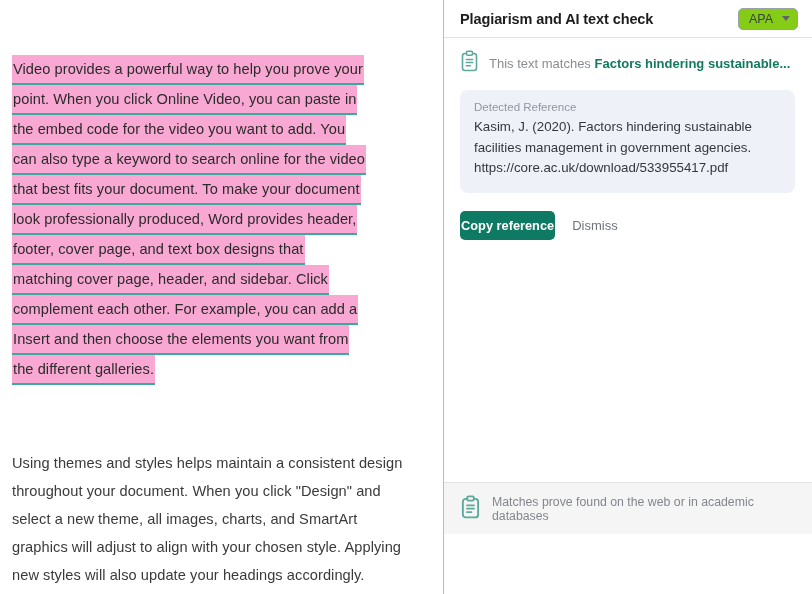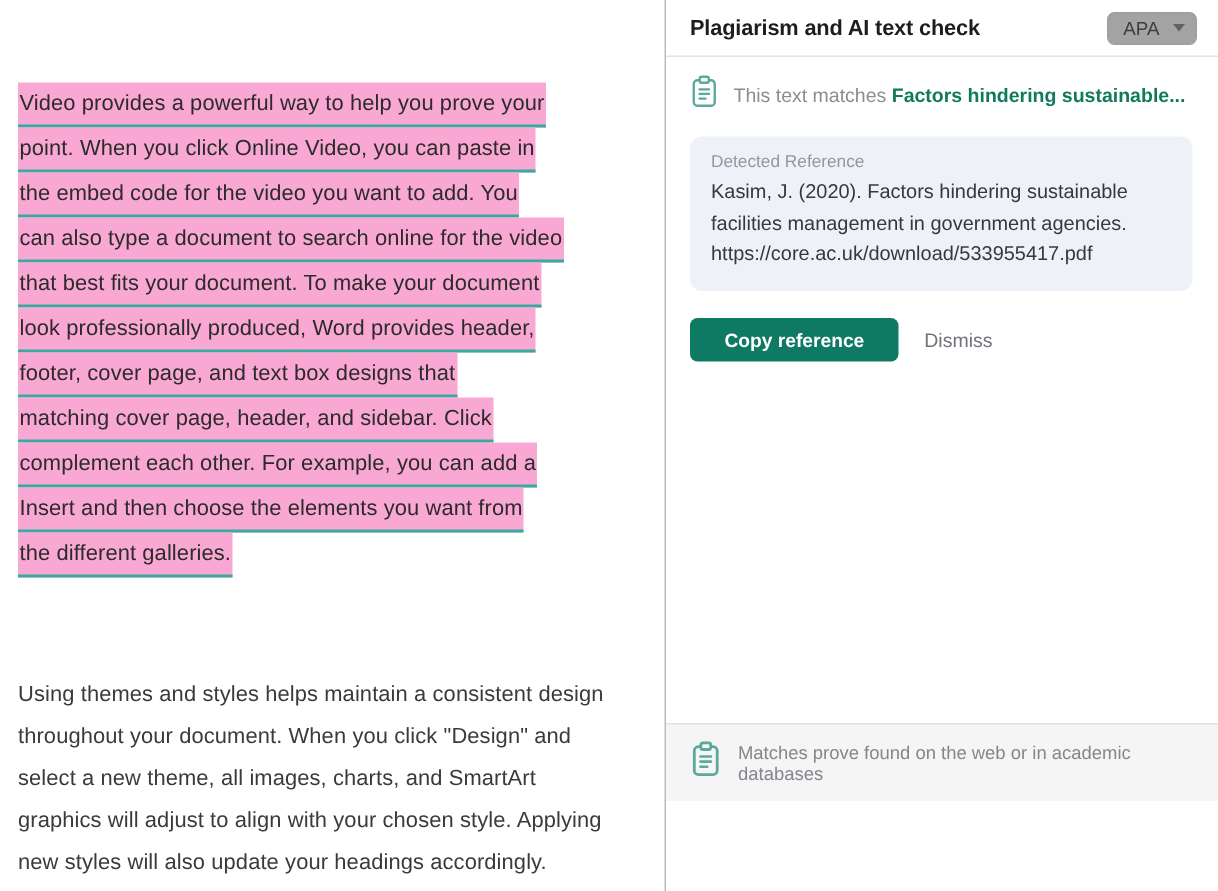--- a/index.html
+++ b/index.html
@@ -66,21 +66,21 @@
     color: #1d1d1f;
     letter-spacing: -.1px;
   }
   .style-select {
     display: flex;
     align-items: center;
     gap: 9px;
     border: 1px solid #9aa0a6;
     border-radius: 5px;
     padding: 3px 7px 3px 10px;
-    background: #a3a3a3;
+    background: #84cc16;
     cursor: pointer;
   }
   .style-select-label { font-size: 12.5px; color: #3c4043; }
   .caret {
     width: 0; height: 0;
     border-left: 4px solid transparent;
     border-right: 4px solid transparent;
     border-top: 5px solid #5f6368;
   }
 
@@ -126,21 +126,21 @@
     gap: 8px;
     padding: 18px 16px 0 16px;
   }
   .btn-primary {
     background: #0f7a63;
     color: #ffffff;
     font-size: 12.8px;
     font-weight: bold;
     border: none;
     border-radius: 5px;
-    padding: 7px 23px;
+    padding: 7px 1px;
     cursor: pointer;
     font-family: "Liberation Sans", sans-serif;
   }
   .btn-ghost {
     background: transparent;
     color: #6f737a;
     font-size: 13px;
     border: none;
     padding: 7px 9px;
     cursor: pointer;
@@ -173,21 +173,21 @@
 <body>
 
 <div class="app">
 
   <div class="doc-pane">
 
     <div class="doc-para">
       <span class="hl-line">Video provides a powerful way to help you prove your</span>
       <span class="hl-line">point. When you click Online Video, you can paste in</span>
       <span class="hl-line">the embed code for the video you want to add. You</span>
-      <span class="hl-line">can also type a document to search online for the video</span>
+      <span class="hl-line">can also type a keyword to search online for the video</span>
       <span class="hl-line">that best fits your document. To make your document</span>
       <span class="hl-line">look professionally produced, Word provides header,</span>
       <span class="hl-line">footer, cover page, and text box designs that</span>
       <span class="hl-line">matching cover page, header, and sidebar. Click</span>
       <span class="hl-line">complement each other. For example, you can add a</span>
       <span class="hl-line">Insert and then choose the elements you want from</span>
       <span class="hl-line">the different galleries.</span>
     </div>
 
     <div class="doc-para plain">Using themes and styles helps maintain a consistent design throughout your document. When you click "Design" and select a new theme, all images, charts, and SmartArt graphics will adjust to align with your chosen style. Applying new styles will also update your headings accordingly.</div>

